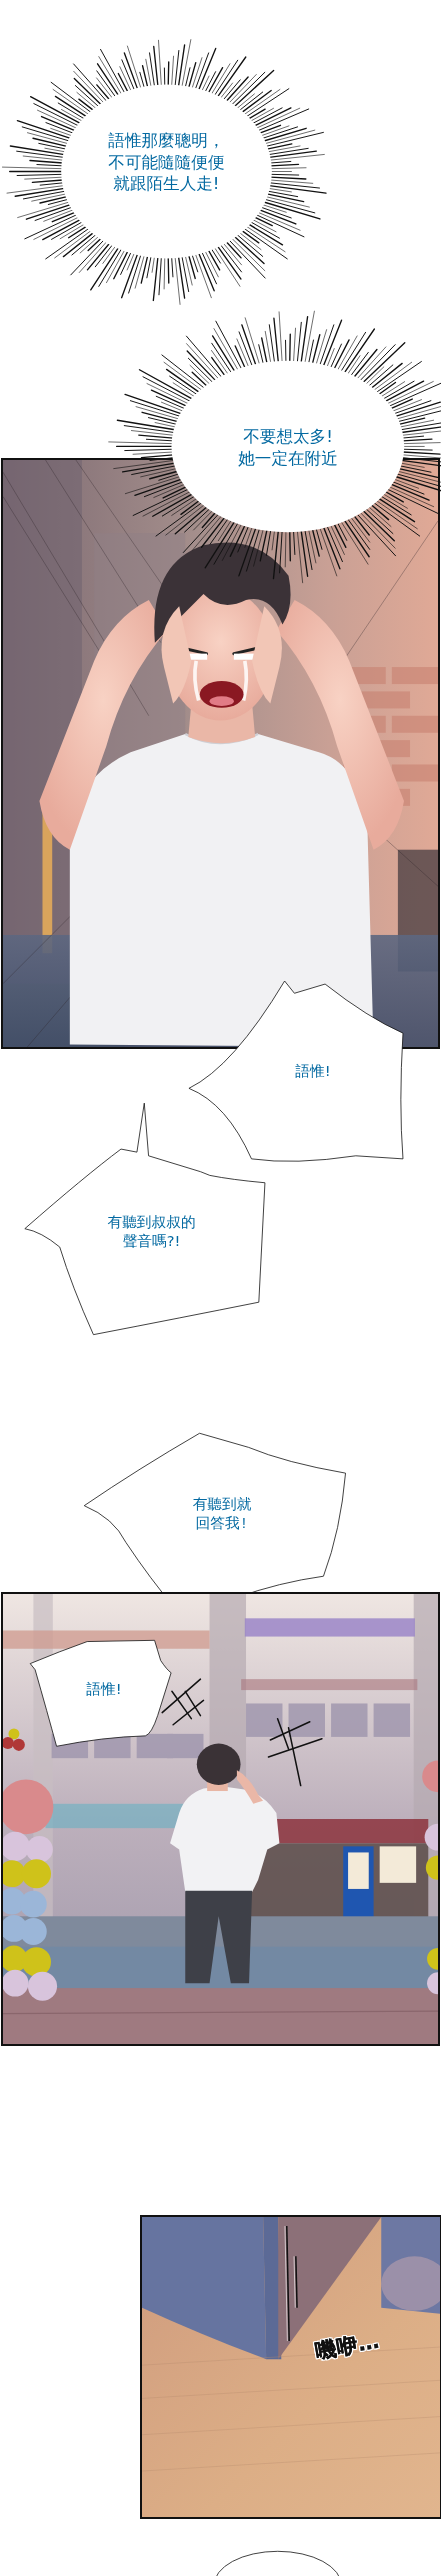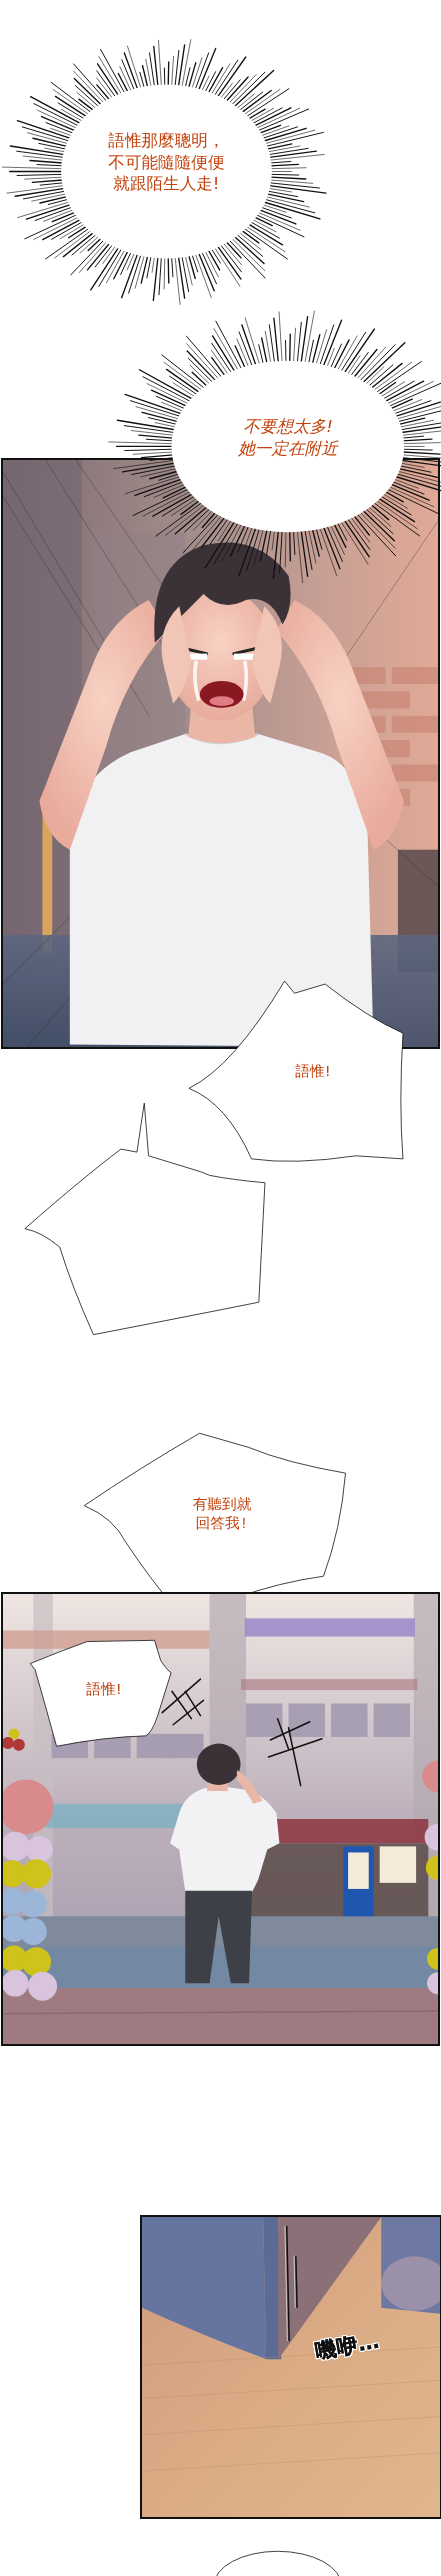--- a/index.html
+++ b/index.html
@@ -2,21 +2,21 @@
 <html style="font-size:9.8px"><head>
 <meta charset="utf-8">
 <style>
   html, body { margin:0; padding:0; background:#ffffff; }
   body { width:442px; height:2576px; position:relative; overflow:hidden;
          font-family:"DejaVu Sans","Liberation Sans",sans-serif; }
   .abs { position:absolute; }
   .panel { position:absolute; overflow:hidden; box-sizing:border-box; border:2.5px solid #111; }
   .panel svg { position:absolute; left:0; top:0; width:100%; height:100%; }
   .bubble-svg { position:absolute; overflow:visible; }
-  .btext { position:absolute; text-align:center; color:#c2410c; line-height:1.3; white-space:pre-line; }
+  .btext { position:absolute; text-align:center; color:#0369a1; line-height:1.3; white-space:pre-line; }
   .sfx { position:absolute; color:#111; font-weight:bold; letter-spacing:0.6px;
          -webkit-text-stroke:0.3px #111;
          text-shadow: 1.2px 0 #fff, -1.2px 0 #fff, 0 1.2px #fff, 0 -1.2px #fff, 1.2px 1.2px #fff, -1.2px -1.2px #fff, 1.2px -1.2px #fff, -1.2px 1.2px #fff; }
 </style>
 </head>
 <body>
 
 <div class="abs" style="left:18.4px;top:49px;width:297px;height:245px;">
   <svg class="bubble-svg" width="297" height="245" viewBox="0 0 484 400">
     <defs>
@@ -491,35 +491,37 @@
         <line x1="438.9854002826251" y1="163.3394990335483" x2="494.01079724704573" y2="152.17420159127303" stroke-width="1.0"></line>
         <line x1="440.31143358446417" y1="167.79785021169573" x2="508.5785585415467" y2="156.23365126787556" stroke-width="1.6"></line>
         <line x1="441.43592503971183" y1="172.28594654125874" x2="523.0408835412304" y2="160.98378467531504" stroke-width="2.2"></line>
         <line x1="442.3576450334714" y1="176.79888035479453" x2="537.3537850106397" y2="166.42336287588515" stroke-width="1.0"></line>
         <line x1="443.0755856784621" y1="181.33171682543608" x2="477.604962396774" y2="178.16225985742125" stroke-width="1.6"></line>
         <line x1="443.5889619171296" y1="185.8794993630534" x2="491.28445329818703" y2="183.10369482137403" stroke-width="2.2"></line>
         <line x1="443.89721238009406" y1="190.43725503421143" x2="504.7639157521565" y2="188.7179598297114" stroke-width="1.0"></line>
       </g>
     <ellipse cx="256" cy="195" rx="190" ry="140" fill="#fff"></ellipse>
   </svg>
-  <div class="btext" style="left:65px;top:89px;width:184px;font-size:16.6px;font-style:italic;">不要想太多!
+  <div class="btext" style="left:65px;top:99px;width:184px;font-size:16.6px;">不要想太多!
 她一定在附近</div>
 </div>
 
 <div class="abs" style="left:184px;top:981px;width:227px;height:184px;">
   <svg class="bubble-svg" width="227" height="184" viewBox="0 0 370 300">
     <path d="M164 0 L180 20 L230 5 Q300 60 357 85 Q350 200 357 290 L280 285 Q180 300 110 290 Q70 200 8 175 Q80 140 164 0 Z" fill="#fff" stroke="#111" stroke-width="1.3"></path>
   </svg>
   <div class="btext" style="left:92px;top:80px;width:74px;font-size:14.7px;">語惟!</div>
 </div>
 
 <div class="abs" style="left:23px;top:1103px;width:245px;height:233px;">
   <svg class="bubble-svg" width="245" height="233" viewBox="0 0 400 380">
     <path d="M198 0 L205 86 L290 112 L305 118 Q340 125 395 130 L385 325 Q260 350 115 378 Q80 300 60 235 Q30 210 3 205 Q100 120 160 75 L186 80 Z" fill="#fff" stroke="#111" stroke-width="1.3"></path>
   </svg>
+  <div class="btext" style="left:61px;top:109px;width:135px;font-size:14.7px;">有聽到叔叔的
+聲音嗎?!</div>
 </div>
 
 <div class="abs" style="left:83px;top:1432px;width:265px;height:178px;">
   <svg class="bubble-svg" width="265" height="178" viewBox="0 0 432 290">
     <path d="M190 2 L270 25 Q330 50 428 67 Q420 160 392 235 Q320 245 250 270 Q190 280 150 287 Q110 240 70 180 Q50 140 2 120 Q90 60 190 2 Z" fill="#fff" stroke="#111" stroke-width="1.3"></path>
   </svg>
   <div class="btext" style="left:96px;top:64px;width:86px;font-size:14.7px;font-family:Liberation Mono, monospace;">有聽到就
 回答我!</div>
 </div>
 

